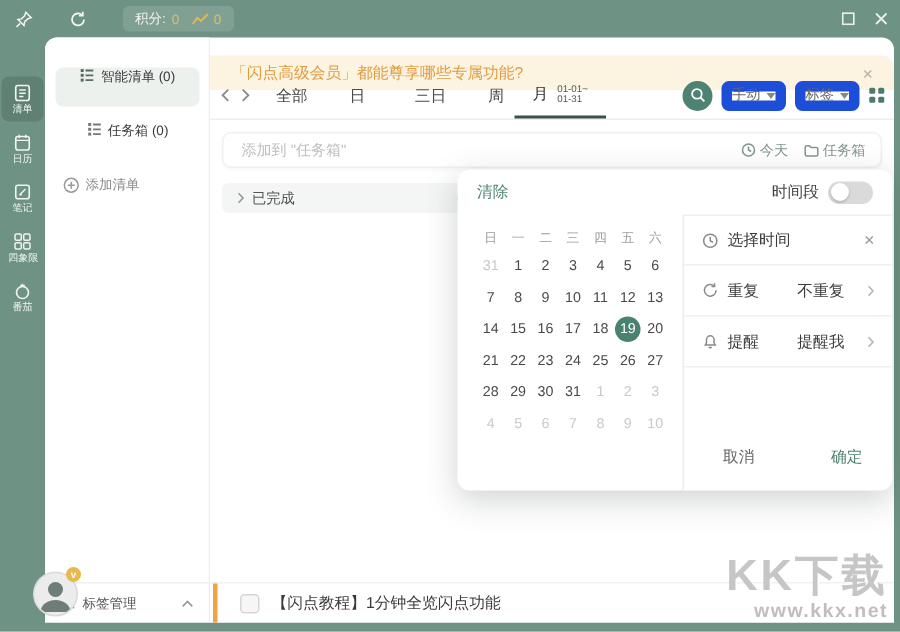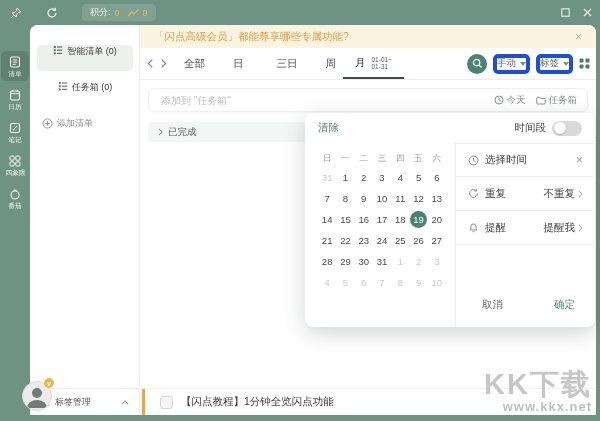--- a/index.html
+++ b/index.html
@@ -28,33 +28,33 @@
   .sidebar{position:absolute;left:0;top:0;width:110px;height:100%;border-right:1px solid #ededed;box-sizing:border-box;border-radius:8px 0 0 0;background:#fff;}
   .side-item{position:absolute;left:7px;width:96px;height:26px;display:flex;align-items:flex-start;justify-content:center;gap:4px;font-size:9px;color:#3a3a3a;border-radius:5px;box-sizing:border-box;}
   .side-item.active{background:#edf1ee;}
   .side-item.plain{top:56px;}
   .add-list{position:absolute;left:12px;top:92px;display:flex;align-items:center;gap:4px;font-size:9px;color:#8b8b8b;}
   .tag-row{position:absolute;bottom:0;left:0;right:0;height:27px;border-top:1px solid #efefef;display:flex;align-items:center;padding:12px 10px;gap:5px;font-size:9px;color:#555;box-sizing:border-box;}
   .tag-chev{margin-left:auto;color:#999;}
 
   
   .main{position:absolute;left:110px;top:0;right:0;height:100%;}
-  .banner{position:absolute;top:0;left:0;right:0;height:23px;background:#fcf4e1;border-radius:0 8px 0 0;display:flex;align-items:center;padding:0 14px;font-size:10.5px;color:#df9b3f;box-sizing:border-box;}
+  .banner{position:absolute;top:12px;left:0;right:0;height:23px;background:#fcf4e1;border-radius:0 8px 0 0;display:flex;align-items:center;padding:0 14px;font-size:10.5px;color:#df9b3f;box-sizing:border-box;}
   .banner-close{margin-left:auto;color:#bdb49c;font-size:12px;line-height:1;}
 
   .tabbar{position:absolute;top:23px;left:0;right:0;height:32px;border-bottom:1px solid #ededed;display:flex;align-items:center;font-size:10.5px;color:#4a4a4a;padding-left:7px;box-sizing:border-box;}
   .nav-ar{color:#8a8a8a;display:flex;}
   .nav-ar + .nav-ar{margin-left:6px;}
   .tab{white-space:nowrap;}
   .t1{margin-left:17px;} .t2{margin-left:28px;} .t3{margin-left:33px;} .t4{margin-left:28px;}
   .tab-month{margin-left:7px;height:100%;display:flex;align-items:center;gap:6px;padding:0 12px;border-bottom:2px solid #3c4f48;box-sizing:border-box;color:#2e2e2e;}
   .range{font-size:6.5px;line-height:7px;color:#555;}
   .tab-actions{margin-left:auto;display:flex;align-items:center;gap:6px;padding-right:6px;}
   .search-btn{width:20px;height:20px;border-radius:50%;background:#4e8374;display:flex;align-items:center;justify-content:center;}
-  .mini-btn{height:20px;padding:0 0;border:4px solid #1d4ed8;border-radius:5px;font-size:9.5px;color:#666;display:flex;align-items:center;gap:4px;background:#fff;box-sizing:border-box;}
+  .mini-btn{height:20px;padding:0 0;border:7px solid #1d4ed8;border-radius:5px;font-size:9.5px;color:#666;display:flex;align-items:center;gap:4px;background:#fff;box-sizing:border-box;}
   .caret{width:0;height:0;border-left:3px solid transparent;border-right:3px solid transparent;border-top:4px solid #888;}
 
   .addrow{position:absolute;top:63px;left:8px;right:8px;height:24px;border:1px solid #f0f0f0;border-radius:6px;display:flex;align-items:center;padding:0 10px;gap:10px;box-sizing:border-box;box-shadow:0 1px 3px rgba(0,0,0,.04);background:#fff;}
   .addrow input{border:none;outline:none;flex:1;font-size:10px;color:#333;font-family:inherit;background:transparent;min-width:0;}
   .addrow input::placeholder{color:#bdbdbd;}
   .quick{display:flex;align-items:center;gap:3px;font-size:9.5px;color:#82958c;white-space:nowrap;justify-content:space-between;}
 
   .done-row{position:absolute;top:97px;left:8px;width:172px;height:20px;background:#f4f6f5;border-radius:4px;display:flex;align-items:center;padding:0 10px;font-size:9.5px;color:#555;box-sizing:border-box;}
   .done-chev{color:#999;margin-right:5px;display:flex;}
   .done-count{margin-left:auto;color:#999;}
@@ -84,21 +84,21 @@
   .weekdays{margin-top:6px;font-size:8.5px;color:#9a9a9a;}
   .weekdays span{height:14px;line-height:14px;text-align:center;}
   .cal-grid{margin-top:2px;}
   .cal-cell{height:21px;display:flex;align-items:center;justify-content:center;font-size:9.5px;color:#4a4a4a;}
   .cal-cell.muted{color:#c9c9c9;}
   .cal-cell.selected{height:17px;width:17px;margin:2px auto;border-radius:50%;background:#4a8271;color:#fff;}
   .rightcol{flex:1;border-left:1px solid #ededed;display:flex;flex-direction:column;min-width:0;}
   .r-row{height:34px;display:flex;align-items:center;padding:0 12px;gap:6px;font-size:10.5px;color:#3c3c3c;border-bottom:1px solid #f0f0f0;box-sizing:border-box;flex:none;}
   .r-row.first{border-top:1px solid #f0f0f0;}
   .r-icon{color:#8a8a8a;display:flex;}
-  .r-val{margin-left:auto;color:#3c3c3c;display:flex;align-items:center;gap:3px;}
+  .r-val{margin-left:auto;color:#3c3c3c;display:flex;align-items:center;gap:15px;}
   .r-chev{color:#b5b5b5;display:flex;}
   .r-close{margin-left:auto;color:#9a9a9a;font-size:12px;line-height:1;}
   .popup-foot{margin-top:auto;height:36px;display:flex;align-items:center;justify-content:space-between;padding:0 20px 4px 26px;font-size:10.5px;flex:none;}
   .cancel-btn{color:#666;}
   .confirm-btn{color:#4e8374;}
 
   
   .avatar{position:absolute;left:22px;top:381px;width:30px;height:30px;border-radius:50%;background:#ececec;border:1px solid #dadada;z-index:30;overflow:hidden;box-sizing:border-box;}
   .vip-badge{position:absolute;left:44px;top:378px;width:10px;height:10px;border-radius:50%;background:#e9b84e;z-index:31;color:#fff;font-size:6.5px;display:flex;align-items:center;justify-content:center;font-weight:bold;}
 </style>

